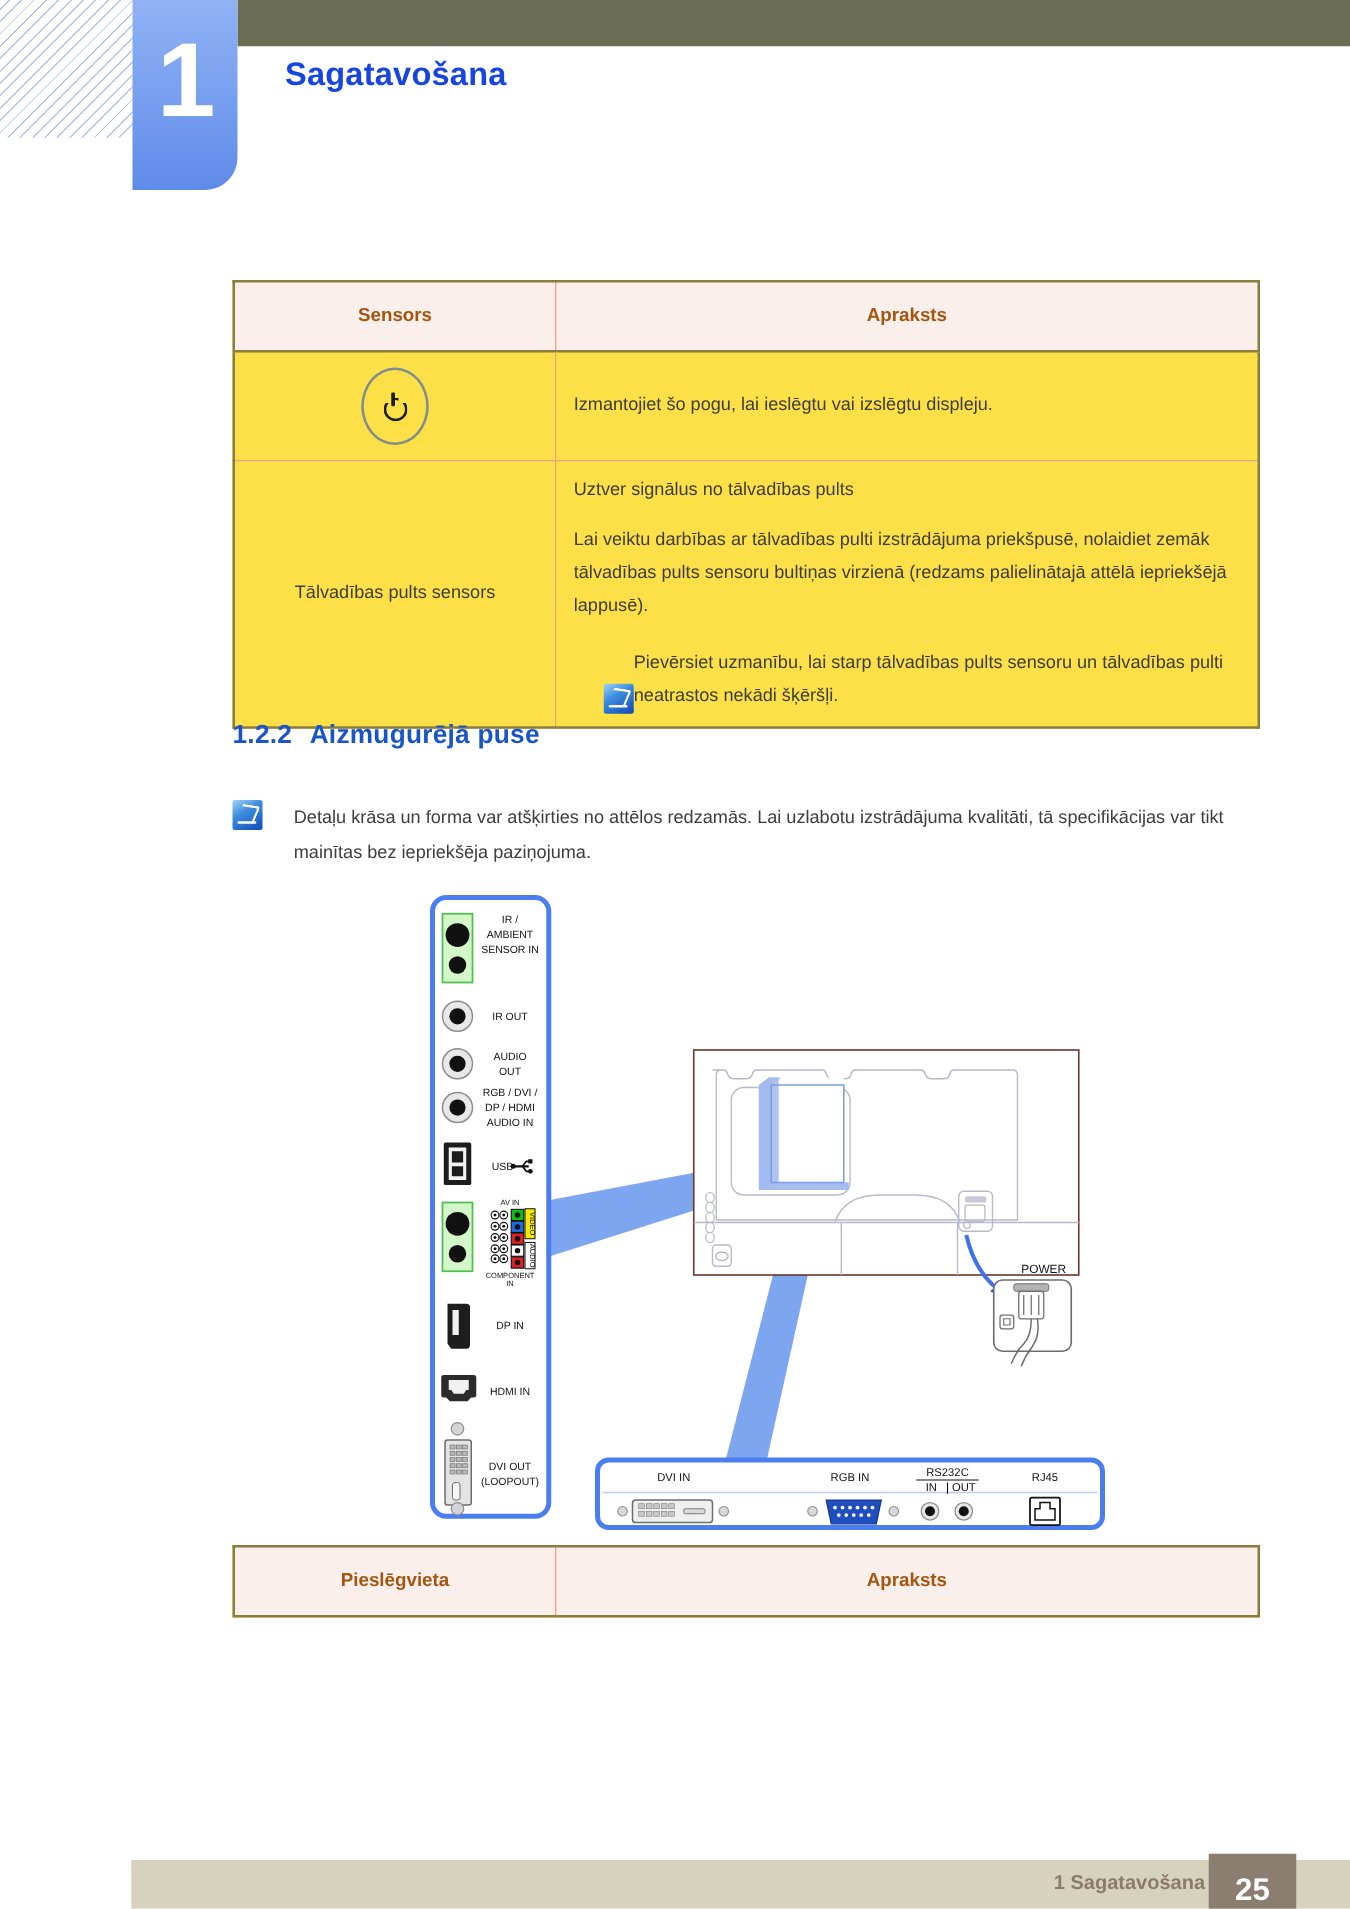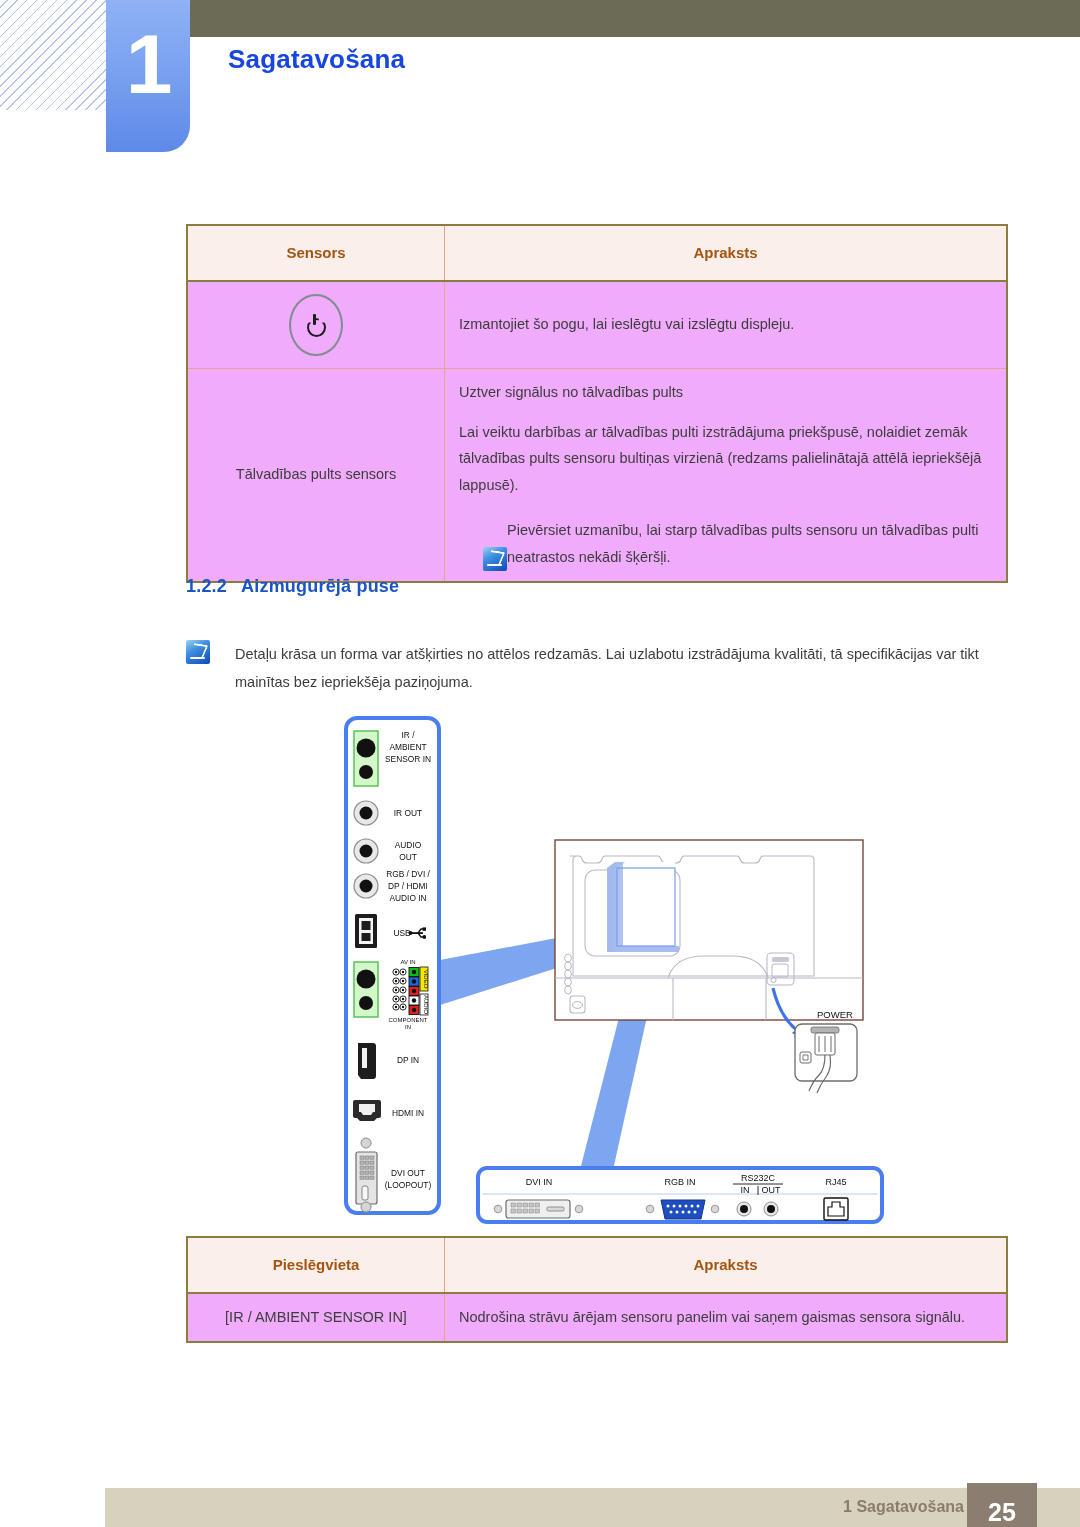--- a/index.html
+++ b/index.html
@@ -30,21 +30,21 @@
     margin-top:22px;letter-spacing:-2px;
   }
   .chapter-title{
     position:absolute;left:228px;top:44px;
     color:#1645e0;font-size:26px;font-weight:700;letter-spacing:.2px;
   }
 
   
   .tbl{
     position:absolute;left:186px;width:822px;border-collapse:collapse;
-    table-layout:fixed;background:#f0abfc;
+    table-layout:fixed;background:#fde047;
   }
   .tbl td,.tbl th{
     border-left:1px solid #e9a389;border-right:1px solid #e9a389;
     border-top:1px solid #e9a389;border-bottom:1px solid #e9a389;
     padding:10px 14px;vertical-align:middle;font-size:14.5px;color:#3d3d3d;
     line-height:1.85;font-weight:400;
   }
   .tbl{border:2px solid #8a7d3e;}
   .tbl thead th{
     background:#fbefec;color:#a4550f;font-size:15px;font-weight:700;
@@ -85,21 +85,21 @@
     clip-path:polygon(0 22%,38% 22%,38% 0,62% 0,62% 22%,100% 22%,100% 100%,0 100%);
   }
   .pwr-glyph:after{
     content:"";position:absolute;left:7.4px;top:0;width:2.6px;height:11px;
     background:#1d1d1d;border-radius:1px;
   }
 
   
   .h2{
     position:absolute;left:186px;top:576px;color:#1a55c8;
-    font-size:18px;font-weight:700;letter-spacing:.2px;text-align:center;
+    font-size:21px;font-weight:700;letter-spacing:.2px;text-align:center;
   }
   .h2 .idx{margin-right:14px;}
 
   
   .page-note{
     position:absolute;left:186px;top:640px;width:822px;display:flex;gap:25px;
     font-size:14.5px;color:#3d3d3d;line-height:1.95;
   }
 
   
@@ -410,24 +410,20 @@
 </div>
 
 <table class="tbl" style="top:1236px;padding-left:24px;">
   <thead>
     <tr>
       <th class="col-a">Pieslēgvieta</th>
       <th>Apraksts</th>
     </tr>
   </thead>
   <tbody>
-    <tr>
-      <td class="col-a c-center">[IR / AMBIENT SENSOR IN]</td>
-      <td>Nodrošina strāvu ārējam sensoru panelim vai saņem gaismas sensora signālu.</td>
-    </tr>
   </tbody>
 </table>
 
 <div class="footer-bar"></div>
 <div class="footer-label">1 Sagatavošana</div>
 <div class="page-box">
   <span>25</span>
 </div>
 
 </body></html>

